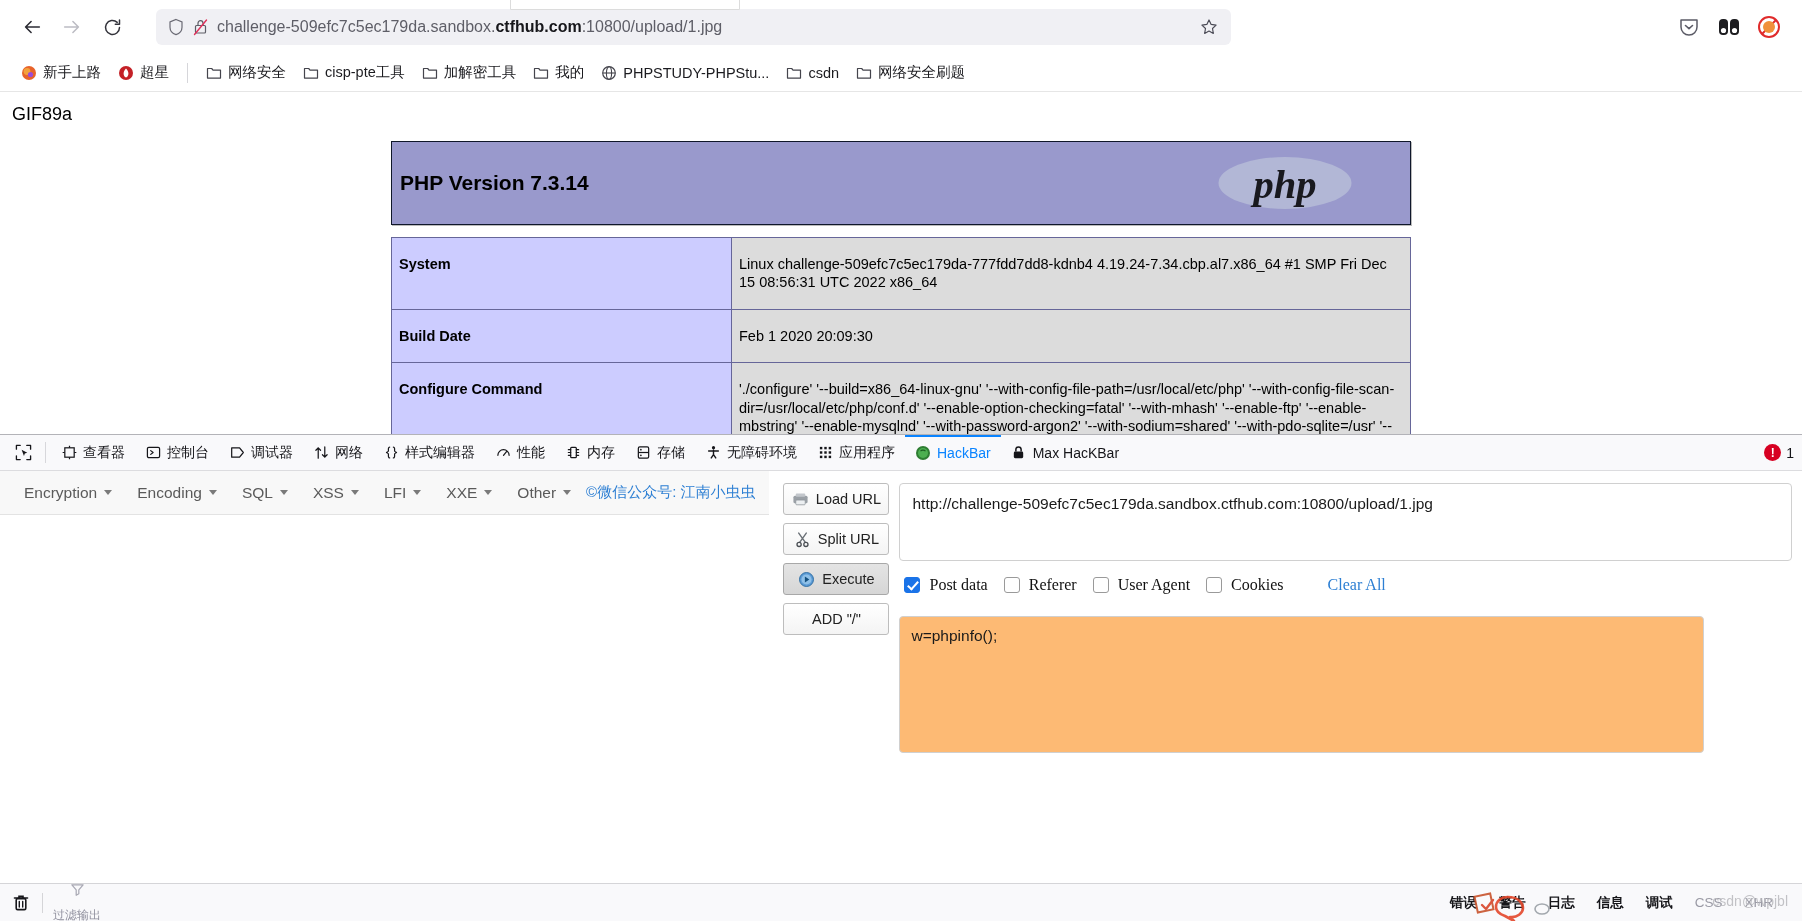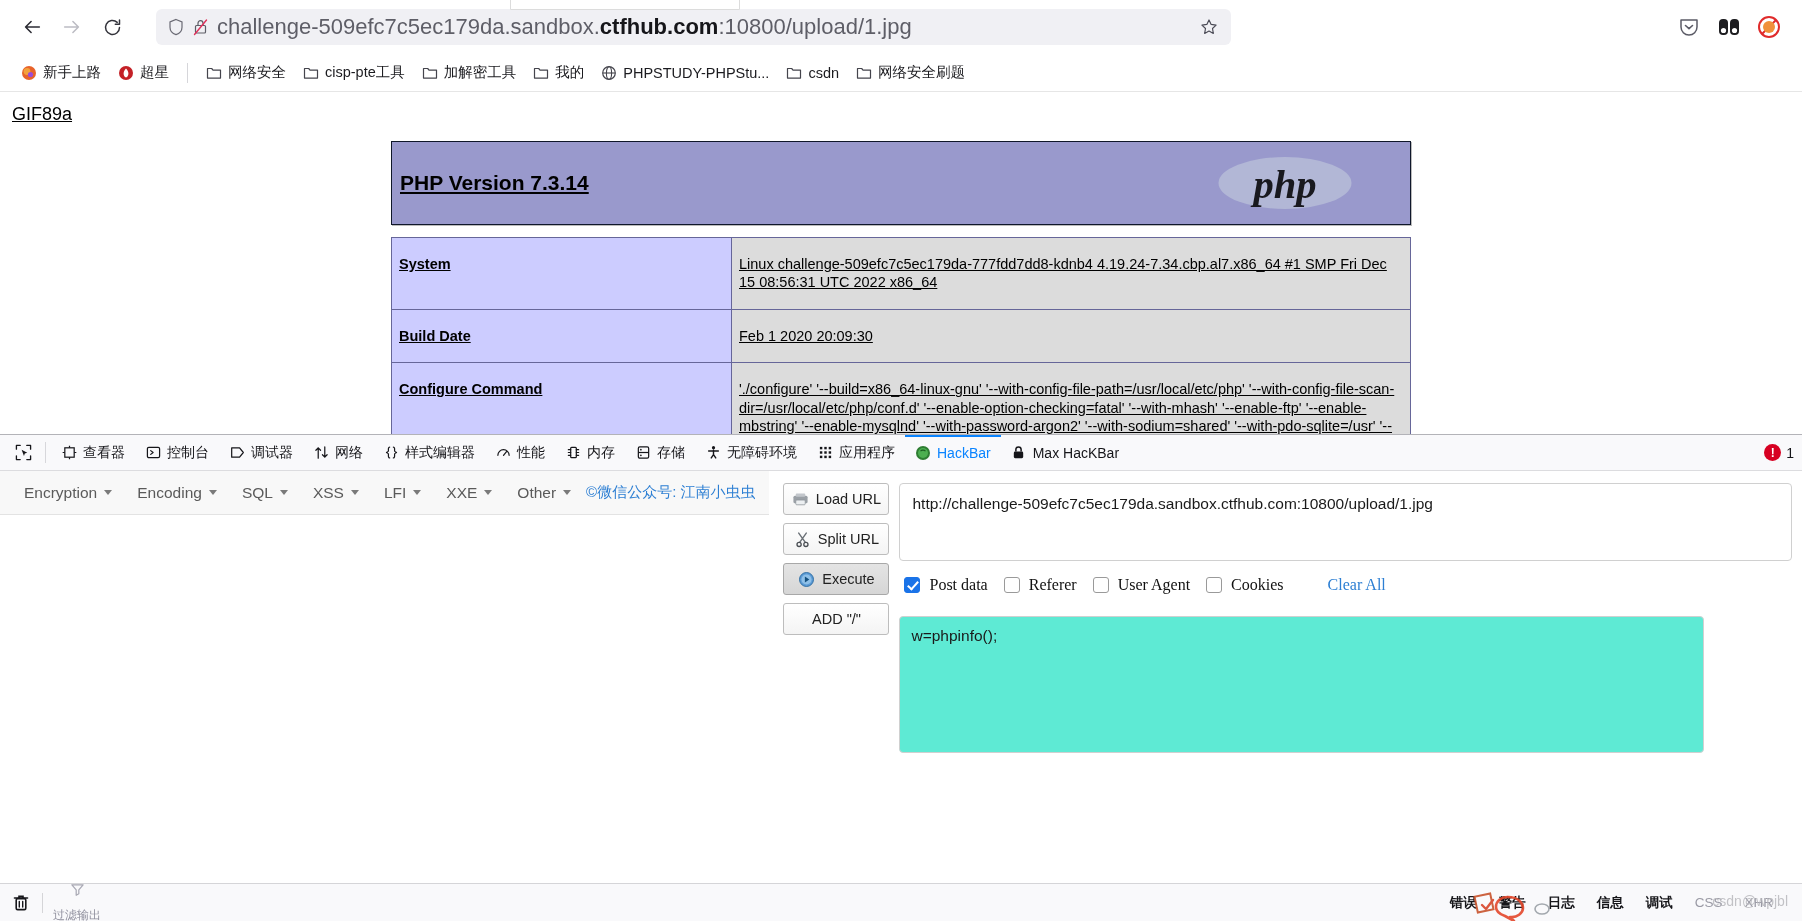--- a/index.html
+++ b/index.html
@@ -54,21 +54,21 @@
     border-radius: 6px;
     display: flex;
     align-items: center;
     padding: 0 12px;
     gap: 9px;
   }
   .shield-icon { width: 16px; height: 18px; flex: 0 0 auto; }
   .lock-icon { width: 15px; height: 18px; flex: 0 0 auto; position: relative; }
   .url-text {
     flex: 1;
-    font-size: 22px;
+    font-size: 16px;
     color: #5e5e67;
     white-space: nowrap;
     overflow: hidden;
   }
   .url-text .host-strong { color: #16161a; font-weight: 700; }
   .star-icon { width: 20px; height: 20px; flex: 0 0 auto; color: #4a4a55; }
 
   .chrome-right {
     display: flex; align-items: center; gap: 14px;
     margin-left: auto; padding-right: 6px;
@@ -91,21 +91,20 @@
   }
   .bm-sep { width: 1px; height: 20px; background: #d6d6da; margin: 0 8px; }
   .bm-ico { width: 16px; height: 16px; flex: 0 0 auto; display: block; }
 
   
   .page {
     position: relative;
     height: 342px;
     background: #fff;
     overflow: hidden;
-    text-decoration: underline;
   }
   .gif-magic {
     font-size: 18px;
     color: #000;
     padding: 12px 0 0 12px;
     font-family: "Liberation Sans", sans-serif;
   }
   .phpinfo {
     width: 1020px;
     margin: 16px auto 0;
@@ -323,21 +322,21 @@
     margin-top: 19px;
     width: 805px;
     height: 137px;
     border: 1px solid #d0d0d0;
     border-radius: 4px;
     padding: 9px 11px;
     font-size: 15.5px;
     color: #1a1a1a;
     font-family: "Liberation Sans", sans-serif;
     resize: none;
-    background: #5eead4;
+    background: #fdba74;
     line-height: 1.35;
   }
 
   
   .console-bar {
     height: 38px;
     border-top: 1px solid #d5d5d8;
     background: #f9f9fb;
     display: flex;
     align-items: center;

